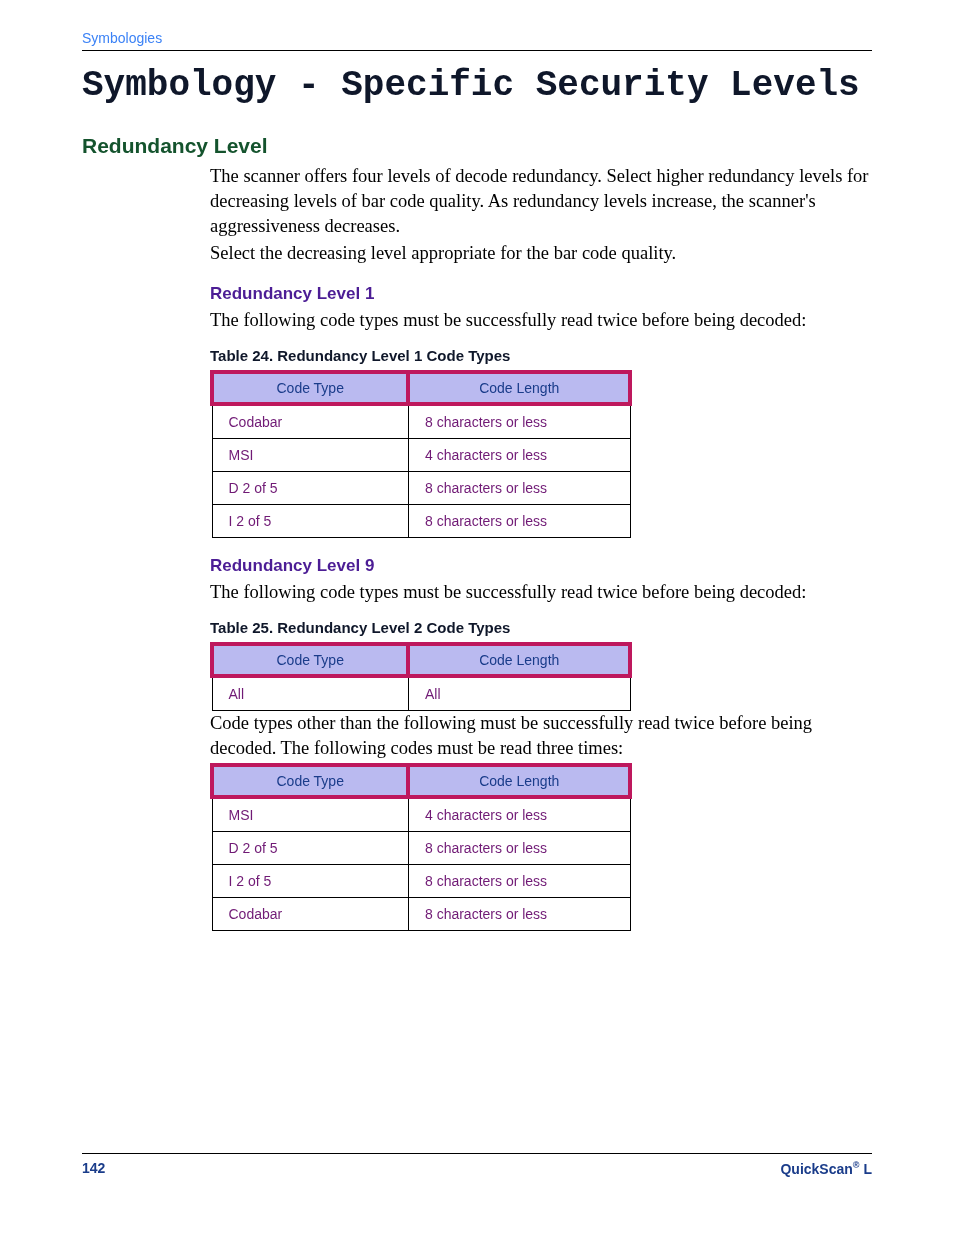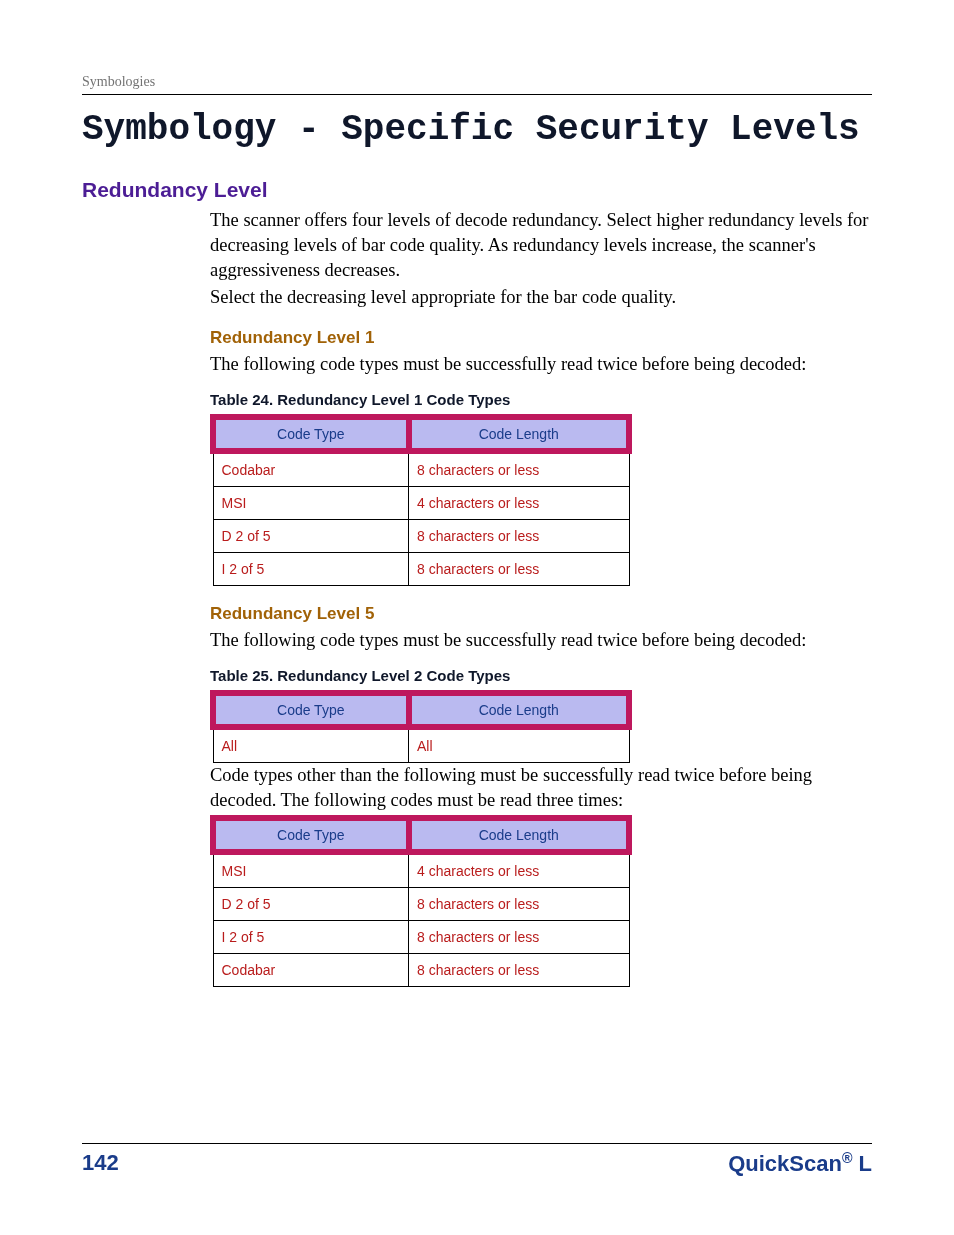--- a/index.html
+++ b/index.html
@@ -6,50 +6,49 @@
   body {
     width: 954px;
     height: 1235px;
     background: #fff;
     font-family: Georgia, 'Times New Roman', serif;
     color: #000;
     position: relative;
     padding: 30px 82px 40px 82px;
   }
   .running-head {
-    font-family: Liberation Serif, serif;
+    font-family: Liberation Sans, sans-serif;
     font-size: 14px;
-    color: #737373;
+    color: #3b82f6;
     margin-bottom: 4px;
-    margin-top: 44px;
   }
   .top-rule {
     border: none;
     border-top: 1px solid #000;
     margin-bottom: 14px;
   }
   .h1 {
     font-family: Liberation Mono, monospace;
     font-weight: bold;
     font-size: 36px;
     color: #0f172a;
     margin-bottom: 28px;
   }
   .h2 {
     font-family: Verdana, Arial, sans-serif;
     font-weight: bold;
     font-size: 21px;
+    color: #14532d;
+    margin-bottom: 6px;
+  }
+  .h3 {
+    font-family: Verdana, Arial, sans-serif;
+    font-weight: bold;
+    font-size: 17px;
     color: #4c1d95;
-    margin-bottom: 6px;
-  }
-  .h3 {
-    font-family: Verdana, Arial, sans-serif;
-    font-weight: bold;
-    font-size: 17px;
-    color: #a16207;
     margin-top: 18px;
     margin-bottom: 4px;
   }
   .body-indent {
     margin-left: 128px;
   }
   .para {
     font-family: 'Adobe Garamond Pro', Garamond, Georgia, serif;
     font-size: 18.5px;
     line-height: 1.35;
@@ -67,49 +66,49 @@
   table.codetable {
     border-collapse: collapse;
     width: 422px;
     font-family: Arial, Helvetica, sans-serif;
     font-size: 14px;
   }
   table.codetable th {
     background: #babaf0;
     color: #1a3c8a;
     font-weight: normal;
-    border: 6px solid #be185d;
+    border: 4px solid #be185d;
     padding: 6px 8px;
     text-align: center;
   }
   table.codetable td {
     border: 1px solid #000;
-    padding: 8px 8px;
-    color: #b91c1c;
+    padding: 8px 16px;
+    color: #701a75;
   }
   table.codetable.centered td {
     text-align: left;
   }
   .footer {
     position: absolute;
     left: 82px;
     right: 82px;
     bottom: 58px;
   }
   .footer-rule {
     border: none;
     border-top: 1.5px solid #000;
     margin-bottom: 6px;
   }
   .footer-row {
     display: flex;
     justify-content: space-between;
     font-family: Verdana, Arial, sans-serif;
     font-weight: bold;
-    font-size: 22px;
+    font-size: 14px;
     color: #1a3c8a;
   }
   .footer-row sup { font-size: 0.65em; }
 </style>
 </head>
 <body>
 
 <div class="running-head">Symbologies</div>
 <hr class="top-rule">
 
@@ -143,21 +142,21 @@
           <td>D 2 of 5</td>
           <td>8 characters or less</td>
         </tr>
       <tr>
           <td>I 2 of 5</td>
           <td>8 characters or less</td>
         </tr>
     </tbody>
   </table>
 
-  <div class="h3">Redundancy Level 5</div>
+  <div class="h3">Redundancy Level 9</div>
   <p class="para">The following code types must be successfully read twice before being decoded:</p>
   <div class="table-caption">Table 25. Redundancy Level 2 Code Types</div>
   <table class="codetable centered">
     <thead>
       <tr>
         <th style="width:47%">Code Type</th>
         <th>Code Length</th>
       </tr>
     </thead>
     <tbody>

